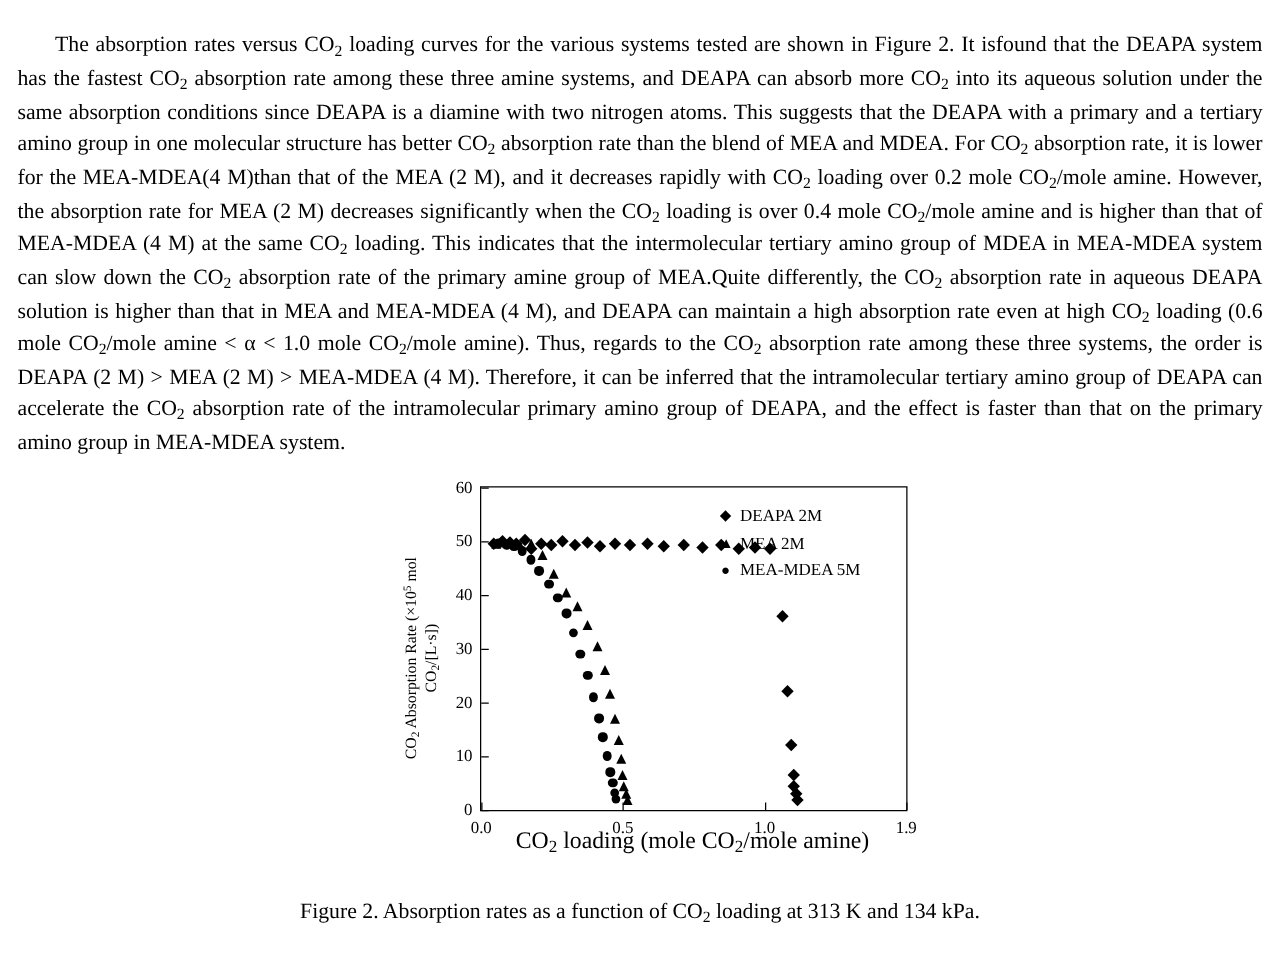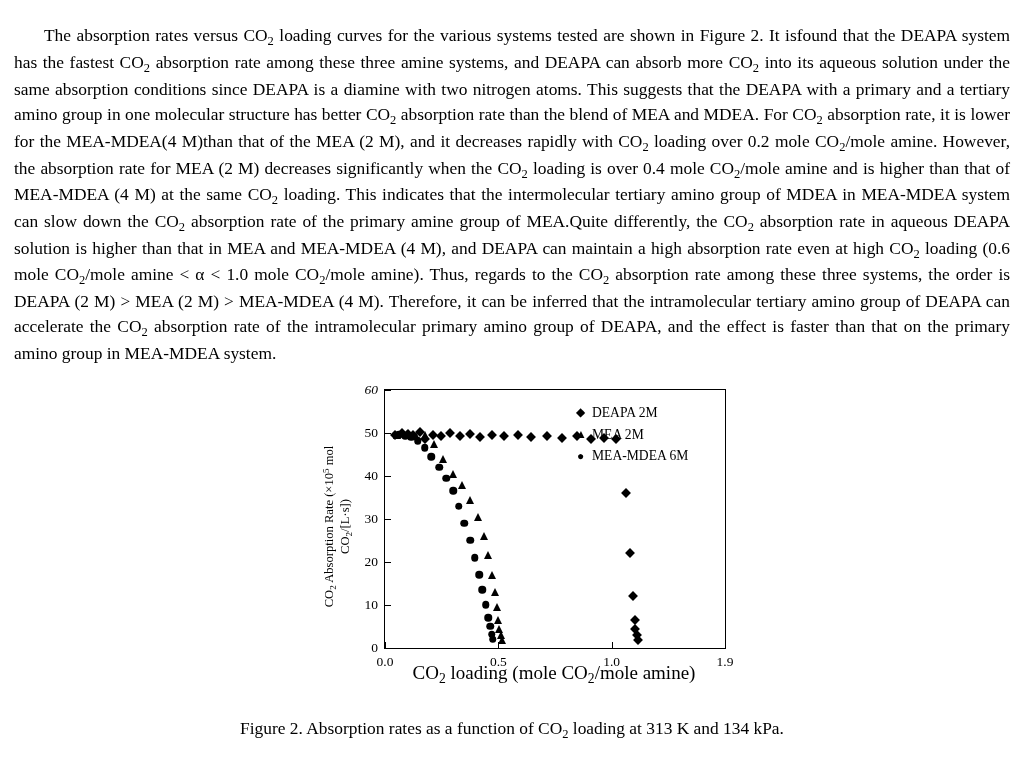--- a/index.html
+++ b/index.html
@@ -194,37 +194,37 @@
           <div class="legend-row">
             <span class="mk">◆</span>
             <span>DEAPA 2M</span>
           </div>
           <div class="legend-row">
             <span class="mk">▲</span>
             <span>MEA 2M</span>
           </div>
           <div class="legend-row">
             <span class="mk">●</span>
-            <span>MEA-MDEA 6M</span>
+            <span>MEA-MDEA 5M</span>
           </div>
         </div>
       <div class="tick-y" style="top: 258px;"></div>
           <div class="tick-label-y" style="top: 258px;">0</div>
           <div class="tick-y" style="top: 215px;"></div>
           <div class="tick-label-y" style="top: 215px;">10</div>
           <div class="tick-y" style="top: 172px;"></div>
           <div class="tick-label-y" style="top: 172px;">20</div>
           <div class="tick-y" style="top: 129px;"></div>
           <div class="tick-label-y" style="top: 129px;">30</div>
           <div class="tick-y" style="top: 86px;"></div>
           <div class="tick-label-y" style="top: 86px;">40</div>
           <div class="tick-y" style="top: 43px;"></div>
           <div class="tick-label-y" style="top: 43px; margin-left: 48px;">50</div>
           <div class="tick-y" style="top: 0px;"></div>
-          <div class="tick-label-y" style="top: 0px; font-style: italic;">60</div>
+          <div class="tick-label-y" style="top: 0px;">60</div>
           <div class="tick-x" style="left: 0px;"></div>
           <div class="tick-label-x" style="left: 0px;">0.0</div>
           <div class="tick-x" style="left: 113.333px;"></div>
           <div class="tick-label-x" style="left: 113.333px; text-align: right;">0.5</div>
           <div class="tick-x" style="left: 226.667px;"></div>
           <div class="tick-label-x" style="left: 226.667px;">1.0</div>
           <div class="tick-x" style="left: 340px;"></div>
           <div class="tick-label-x" style="left: 340px;">1.9</div>
           <div class="pt pt-diamond" style="left: 10.2px; bottom: 213.28px; background: rgb(0, 0, 0);"></div>
           <div class="pt pt-diamond" style="left: 17px; bottom: 214.57px; background: rgb(0, 0, 0);"></div>

